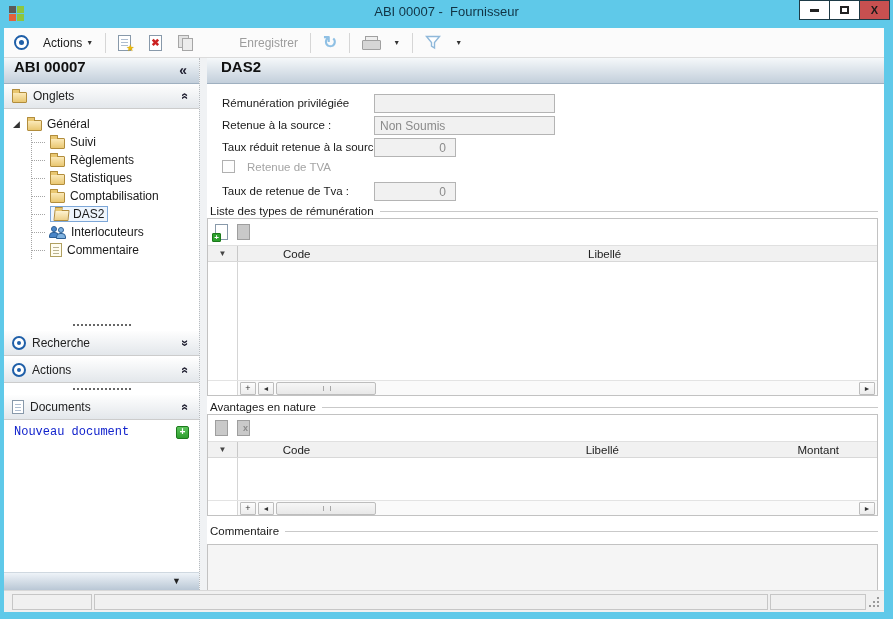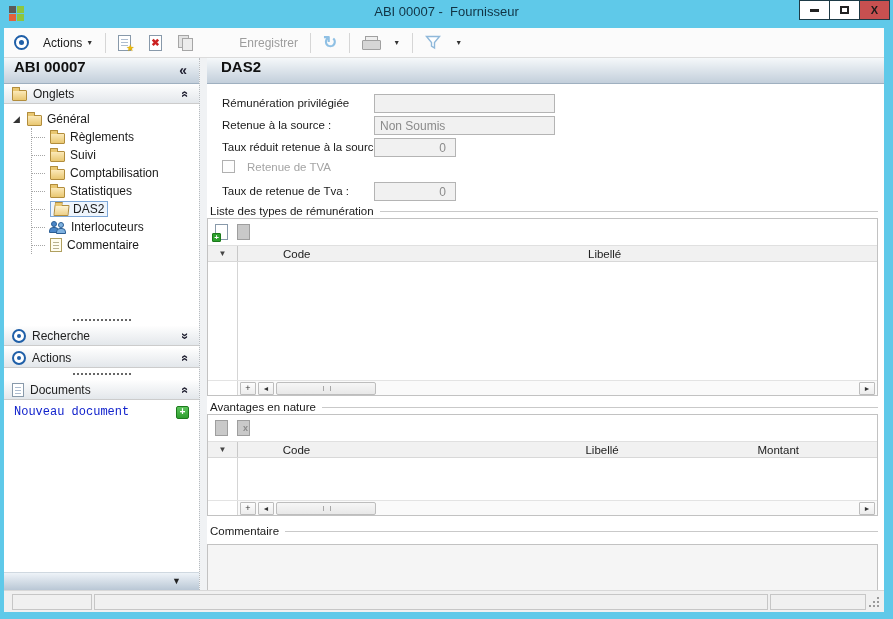--- a/index.html
+++ b/index.html
@@ -63,21 +63,21 @@
   .splitter { position:absolute; left:199px; top:58px; width:8px; height:532px; background:#f0f2f4;
               border-left:1px dotted #b8bcc0; }
   .main { position:absolute; left:207px; top:58px; width:677px; height:532px; background:#ffffff; overflow:hidden; }
 
   
   .panel-header { height:26px; background:linear-gradient(#f5f8fa, #c3cfdb); border-bottom:1px solid #9fb0c0;
                   display:flex; position:relative; }
   .panel-header .ph-title { font-size:15px; font-weight:bold; color:#111; padding-left:10px; }
   .collapse-glyph { position:absolute; right:12px; top:4px; font-size:14px; font-weight:bold; color:#223; }
   .section-bar { height:20px; background:linear-gradient(#fefefe,#e3e7eb); border-bottom:1px solid #cccccc;
-                 display:flex; align-items:center; gap:6px; padding:0 8px; position:relative; }
+                 display:flex; align-items:center; gap:6px; padding:12px 8px; position:relative; }
   .section-bar .sb-title { font-size:12px; color:#222; }
   .chevron { position:absolute; right:10px; font-size:12px; font-weight:bold; color:#223; line-height:1; }
   .chevron.up { transform:rotate(90deg); }
   .chevron.down { transform:rotate(90deg); }
   .folder { width:15px; height:11px; background:linear-gradient(#fbe9b8,#e9c771); border:1px solid #b28d3c;
             border-radius:1px; position:relative; margin-top:3px; flex:none; }
   .folder::before { content:""; position:absolute; top:-4px; left:-1px; width:6px; height:3px;
             background:#e9c771; border:1px solid #b28d3c; border-bottom:none; border-radius:1px 1px 0 0; }
   .folder.open { background:linear-gradient(#fdf3d2,#f0d globalization); background:linear-gradient(#fdf3d2,#edd089); transform:skewX(-6deg); }
   .tree { height:210px; padding-top:6px; overflow:hidden; }
@@ -133,21 +133,21 @@
   .tbl-toolbar { height:26px; display:flex; align-items:center; gap:9px; padding-left:7px; }
   .mini-icon { width:13px; height:16px; position:relative; background:#fff; border:1px solid #8899aa; }
   .mini-icon.gray { background:#c9c9c9; border-color:#9e9e9e; }
   .tbl-header { height:17px; background:#f1f1f1; border-top:1px solid #e0e0e0; border-bottom:1px solid #d8d8d8;
                 display:flex; align-items:center; font-size:11.5px; color:#222; }
   .sel-col { width:30px; align-self:stretch; border-right:1px solid #c8c8c8; display:flex; align-items:center;
              justify-content:center; }
   .sel-col .selarr { font-size:8px; color:#444; line-height:1; }
   .col-code { width:290px; padding-left:45px; }
   .col-libelle { flex:1; padding-left:60px; }
-  .col-montant { width:260px; padding-right:78px; text-align:right; }
+  .col-montant { width:260px; padding-right:38px; text-align:right; }
   .tbl-body { flex:1; display:flex; background:#fff; }
   .tbl-body .sel-colb { width:30px; border-right:1px solid #d5d5d5; }
   .tbl-scroll { height:15px; display:flex; align-items:center; border-top:1px solid #e3e3e3; background:#fafafa; }
   .tbl-scroll .sel-cols { width:30px; align-self:stretch; border-right:1px solid #d5d5d5; background:#fff; }
   .scr-btn { width:16px; height:13px; background:linear-gradient(#fdfdfd,#ececec); border:1px solid #bdbdbd;
              font-size:9px; line-height:11px; text-align:center; color:#333; margin-left:2px; border-radius:1px; }
   .scr-arrow { font-size:7px; }
   .scr-thumb { width:100px; height:13px; background:linear-gradient(#f6f6f6,#e8e8e8); border:1px solid #bdbdbd;
                border-radius:2px; margin-left:2px; position:relative; }
   .scr-thumb::after { content:""; position:absolute; left:50%; top:3px; bottom:3px; width:6px; margin-left:-3px;
@@ -261,36 +261,36 @@
     <div class="tree">
       <div class="tree-row">
         <span class="expander">◢</span>
         <span class="folder"></span>
         <span class="tree-label">Général</span>
       </div>
       <div class="tree-children">
         <div class="tree-row">
           <span class="connector"></span>
           <span class="folder"></span>
+          <span class="tree-label">Suivi</span>
+        </div>
+        <div class="tree-row">
+          <span class="connector"></span>
+          <span class="folder"></span>
           <span class="tree-label">Règlements</span>
         </div>
         <div class="tree-row">
           <span class="connector"></span>
           <span class="folder"></span>
-          <span class="tree-label">Suivi</span>
+          <span class="tree-label">Statistiques</span>
         </div>
         <div class="tree-row">
           <span class="connector"></span>
           <span class="folder"></span>
           <span class="tree-label">Comptabilisation</span>
-        </div>
-        <div class="tree-row">
-          <span class="connector"></span>
-          <span class="folder"></span>
-          <span class="tree-label">Statistiques</span>
         </div>
         <div class="tree-row">
           <span class="connector"></span>
           <span class="sel-box">
             <span class="folder open"></span>
             <span class="tree-label">DAS2</span>
           </span>
         </div>
         <div class="tree-row">
           <span class="connector"></span>

